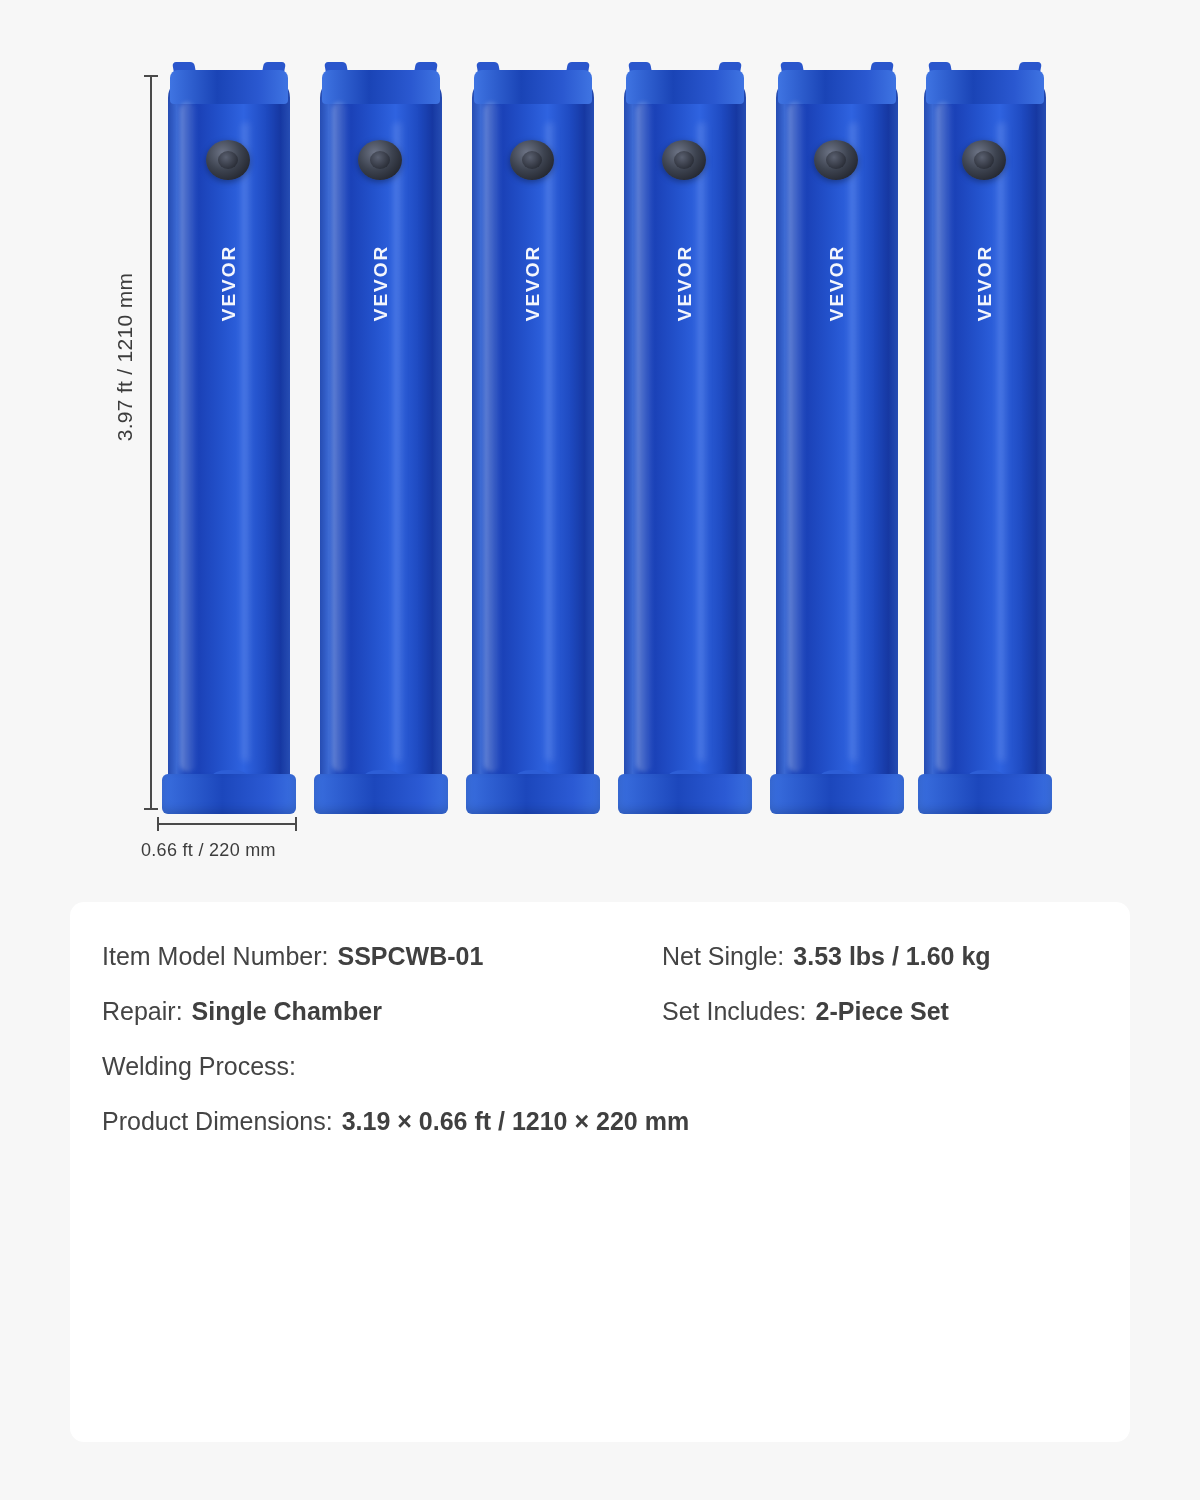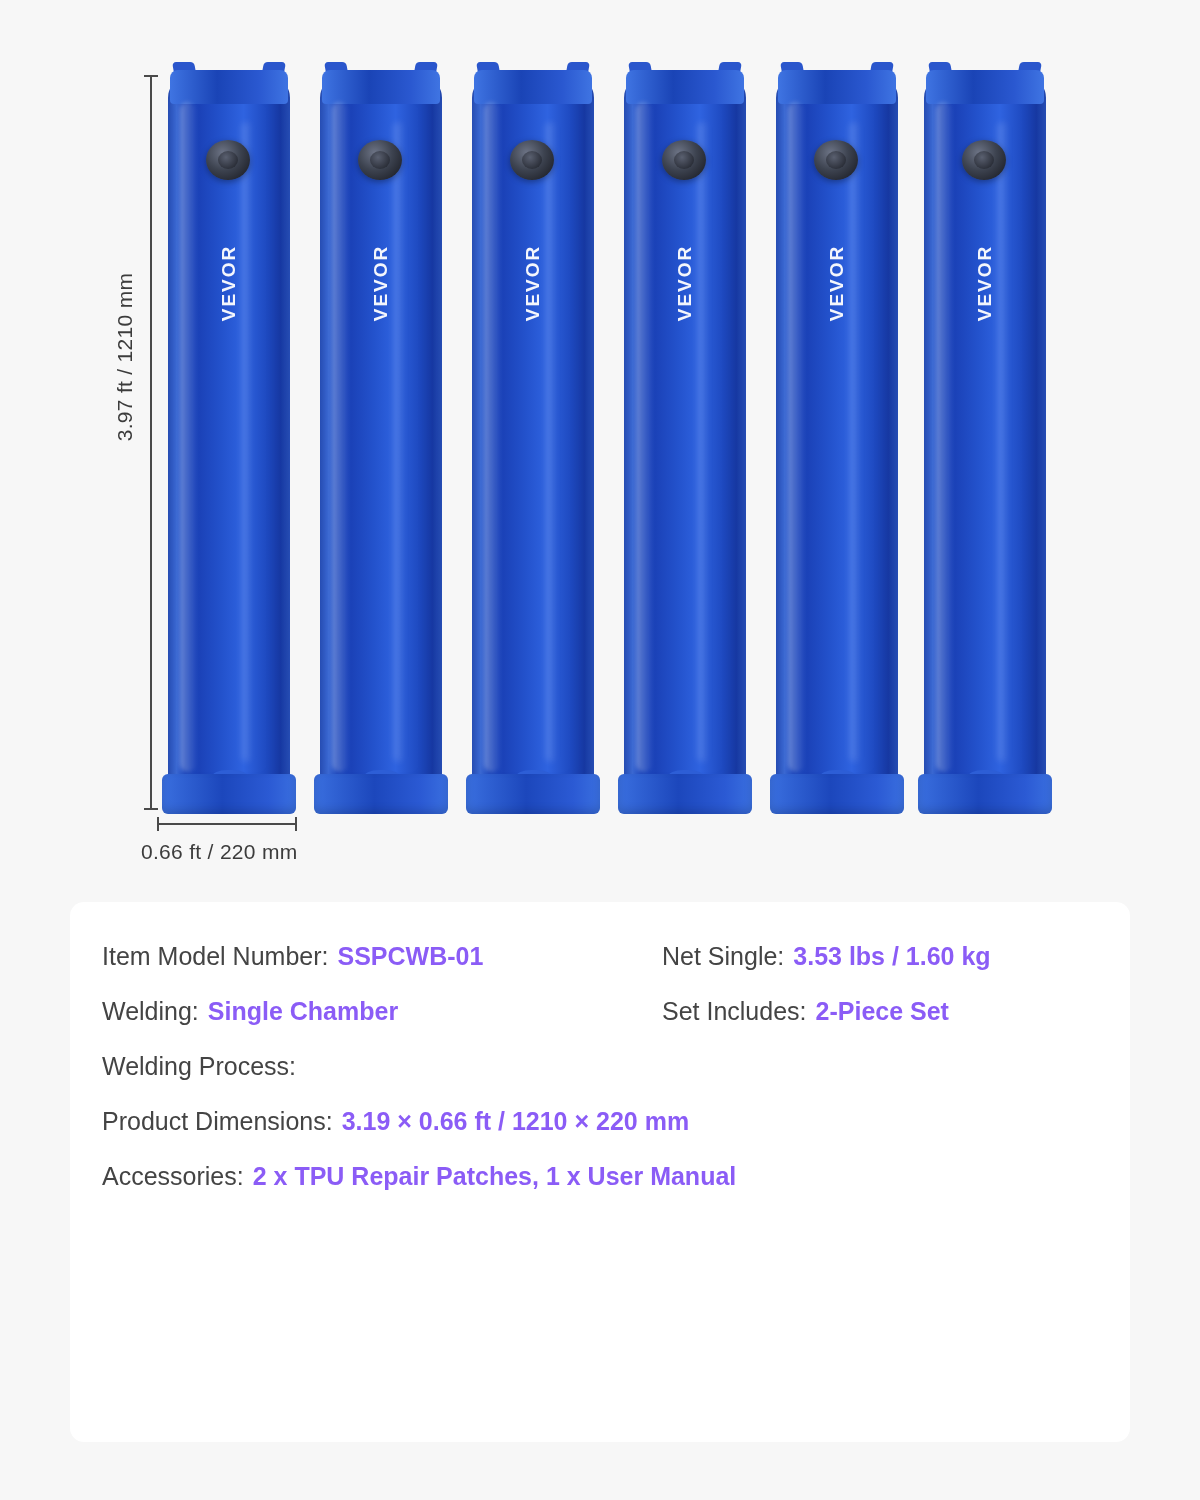--- a/index.html
+++ b/index.html
@@ -76,21 +76,21 @@
     height: 14px;
     background: #4a4a4a;
   }
   .dim-horizontal::before { left: 0; }
   .dim-horizontal::after  { right: 0; }
 
   .dim-horizontal-label {
     position: absolute;
     left: 141px;
     top: 840px;
-    font-size: 21px;
+    font-size: 18px;
     color: #3c3c3c;
     letter-spacing: 0.3px;
     white-space: nowrap;
   }
 
   .bags {
     position: absolute;
     left: 168px;
     top: 62px;
     width: 900px;
@@ -240,21 +240,21 @@
     white-space: nowrap;
   }
   .spec-col.left  { width: 560px; }
   .spec-label {
     font-size: 25px;
     color: #444444;
     font-weight: 400;
   }
   .spec-value {
     font-size: 25px;
-    color: #8b5cf6;
+    color: #404040;
     font-weight: 700;
     margin-left: 9px;
   }
   .spec-stack .spec-label { display: block; }
   .spec-stack .spec-value {
     display: block;
     margin-left: 0;
     margin-top: 8px;
   }
 </style>
@@ -361,21 +361,21 @@
         <span class="spec-value">SSPCWB-01</span>
       </div>
       <div class="spec-col">
         <span class="spec-label">Net Single:</span>
         <span class="spec-value">3.53 lbs / 1.60 kg</span>
       </div>
     </div>
 
     <div class="spec-row">
       <div class="spec-col left">
-        <span class="spec-label">Welding:</span>
+        <span class="spec-label">Repair:</span>
         <span class="spec-value">Single Chamber</span>
       </div>
       <div class="spec-col">
         <span class="spec-label">Set Includes:</span>
         <span class="spec-value">2-Piece Set</span>
       </div>
     </div>
 
 
     <div class="spec-row">
@@ -384,21 +384,15 @@
       </div>
     </div>
 
     <div class="spec-row">
       <div class="spec-col">
         <span class="spec-label">Product Dimensions:</span>
         <span class="spec-value">3.19 × 0.66 ft / 1210 × 220 mm</span>
       </div>
     </div>
 
-    <div class="spec-row">
-      <div class="spec-col">
-        <span class="spec-label">Accessories:</span>
-        <span class="spec-value">2 x TPU Repair Patches, 1 x User Manual</span>
-      </div>
-    </div>
 
   </div>
 </div>
 
 </body></html>

